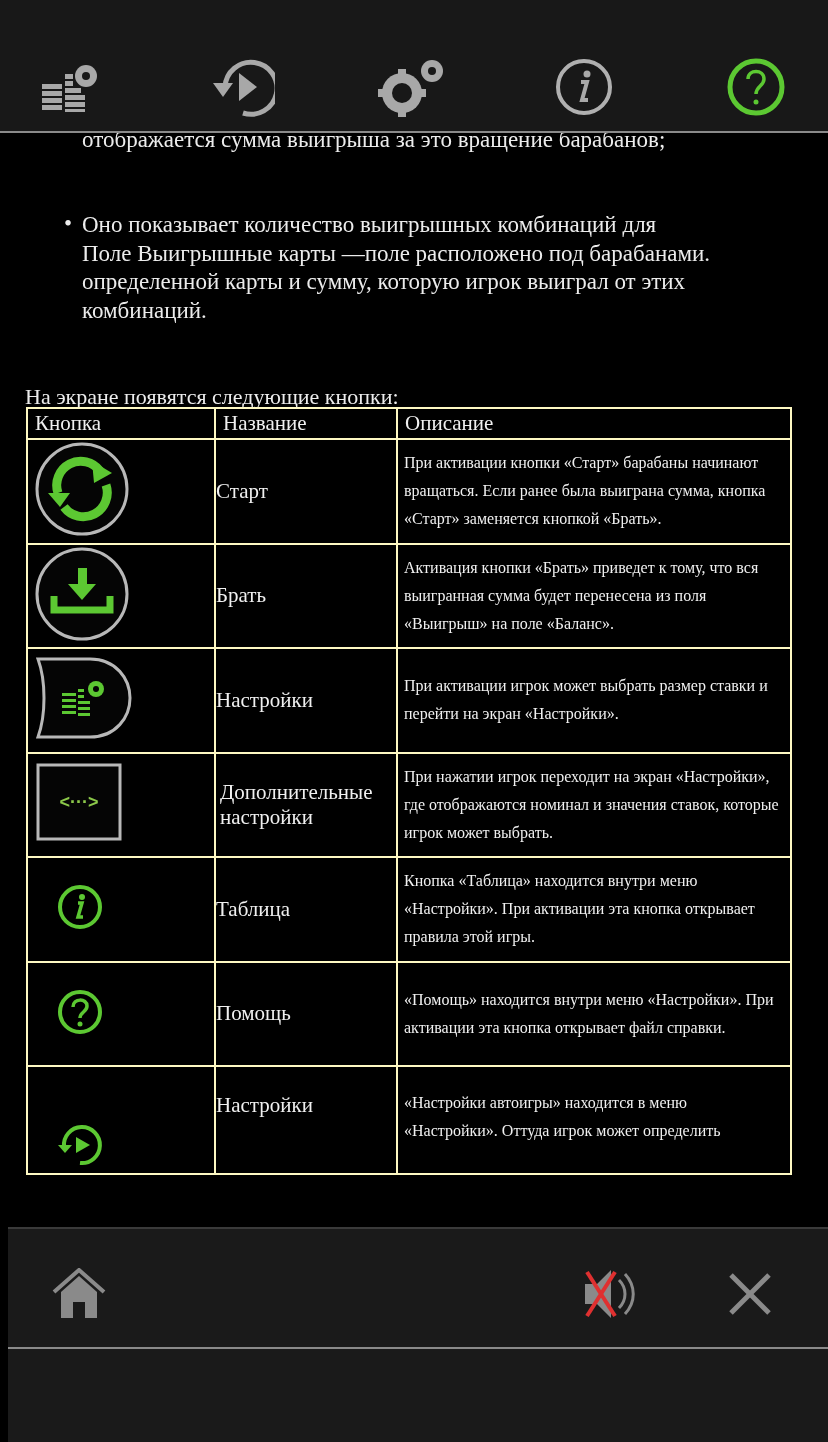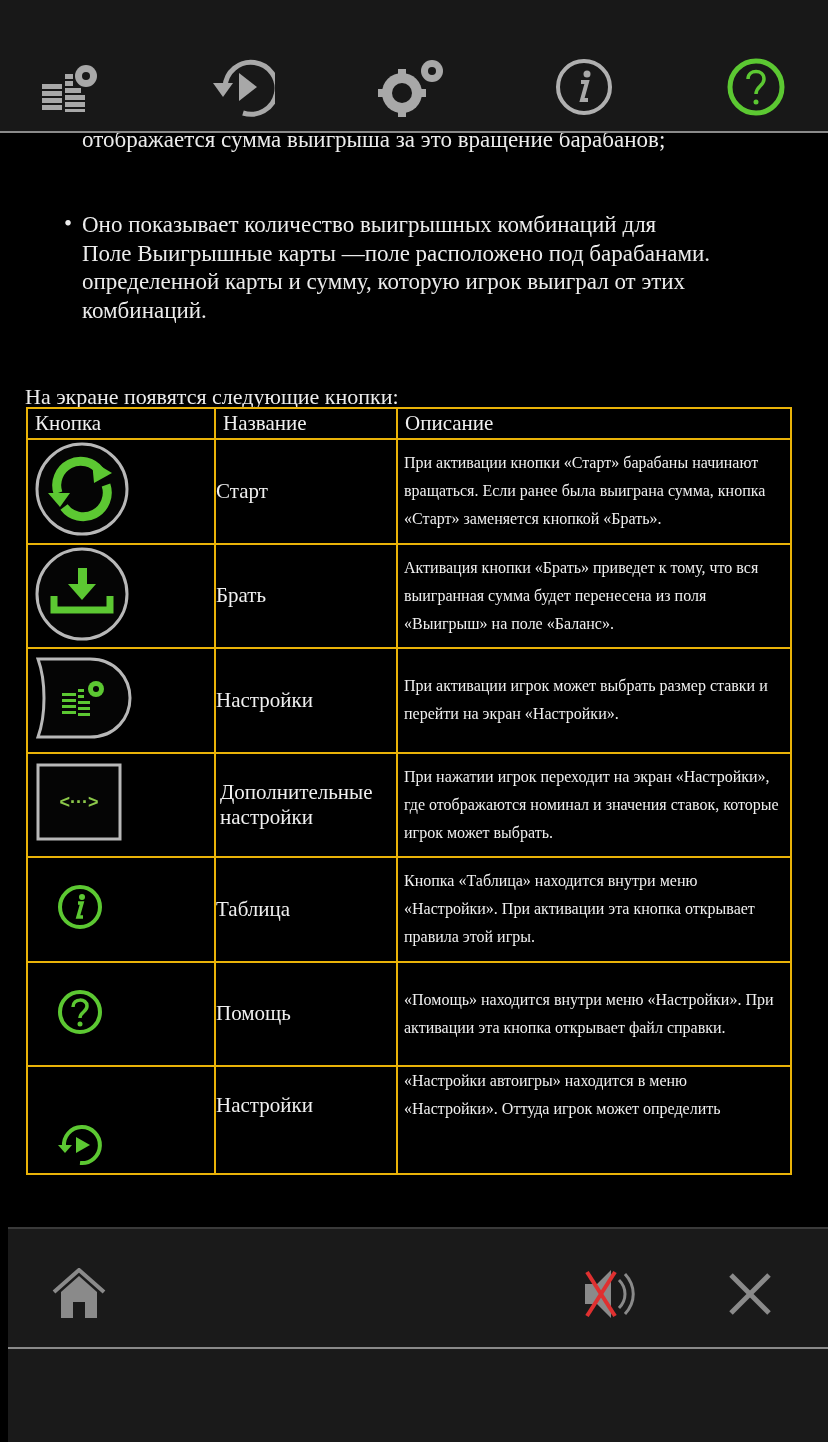--- a/index.html
+++ b/index.html
@@ -8,21 +8,21 @@
 
   .top-bar { position: absolute; left: 0; top: 0; width: 828px; height: 133px; background: #181818; border-bottom: 2px solid #8a8a8a; z-index: 5; }
   .top-bar .nav-btn { position: absolute; top: 52px; width: 70px; height: 70px; display: flex; align-items: center; justify-content: center; cursor: pointer; }
 
   .content { position: absolute; left: 0; top: 0; width: 828px; height: 1227px; overflow: hidden; }
   .bullet-text { position: absolute; left: 82px; width: 720px; font-size: 23px; line-height: 28.5px; color: #ececec; }
   .bullet-dot { position: absolute; left: 64px; font-size: 23px; color: #ececec; }
   .para { position: absolute; left: 25px; font-size: 22px; color: #ececec; }
 
   table.buttons-table { position: absolute; left: 26px; top: 407px; width: 766px; border-collapse: collapse; }
-  table.buttons-table td, table.buttons-table th { border: 2px solid #eab308; font-weight: normal; text-align: left; vertical-align: middle; }
+  table.buttons-table td, table.buttons-table th { border: 2px solid #fef9c3; font-weight: normal; text-align: left; vertical-align: middle; }
   table.buttons-table th { height: 31px; font-size: 21px; padding: 0 7px; color: #f0f0f0; }
   table.buttons-table td { height: 104.5px; }
   td.icon-cell { width: 188px; padding: 0 6px; }
   td.name-cell { width: 182px; padding: 0 0; font-size: 21px; color: #f0f0f0; line-height: 25px; }
   td.desc-cell { padding: 0 6px; font-size: 16px; line-height: 28px; color: #f0f0f0; }
 
   .bottom-bar { position: absolute; left: 8px; top: 1227px; width: 820px; height: 215px; background: #1a1a1a; border-top: 2px solid #3a3a3a; z-index: 5; }
   .bottom-bar .sep { position: absolute; left: 0; top: 118px; width: 820px; height: 2px; background: #8a8a8a; }
   .bottom-bar .bb-btn { position: absolute; top: 30px; width: 70px; height: 70px; display: flex; align-items: center; justify-content: center; cursor: pointer; }
   .black-strip { position: absolute; left: 0; top: 1227px; width: 8px; height: 215px; background: #000; z-index: 6; }
@@ -141,21 +141,21 @@
 
     <tr>
       <td class="icon-cell" style="padding-left:28px;">
         <svg width="48" height="48" viewBox="0 0 48 48" style="margin-top:54px;">
           <path d="M8 26 A18 18 0 1 1 24 42" fill="none" stroke="#5cc832" stroke-width="4"></path>
           <polygon points="2,24 16,24 9,32" fill="#5cc832"></polygon>
           <polygon points="20,16 34,24 20,32" fill="#5cc832"></polygon>
         </svg>
       </td>
       <td class="name-cell" style="vertical-align:top; padding-top:26px;">Настройки</td>
-      <td class="desc-cell" style="vertical-align:top; ">«Настройки автоигры» находится в меню «Настройки». Оттуда игрок может определить</td>
+      <td class="desc-cell" style="vertical-align:top; padding-top:22px;">«Настройки автоигры» находится в меню «Настройки». Оттуда игрок может определить</td>
     </tr>
   </tbody>
     </table>
 </div>
 
 <div class="top-bar">
   <div class="nav-btn" style="left:36px;">
     <svg width="66" height="50" viewBox="0 0 66 50">
       <g fill="#a8a8a8">
         <rect x="4" y="22" width="20" height="5"></rect>

